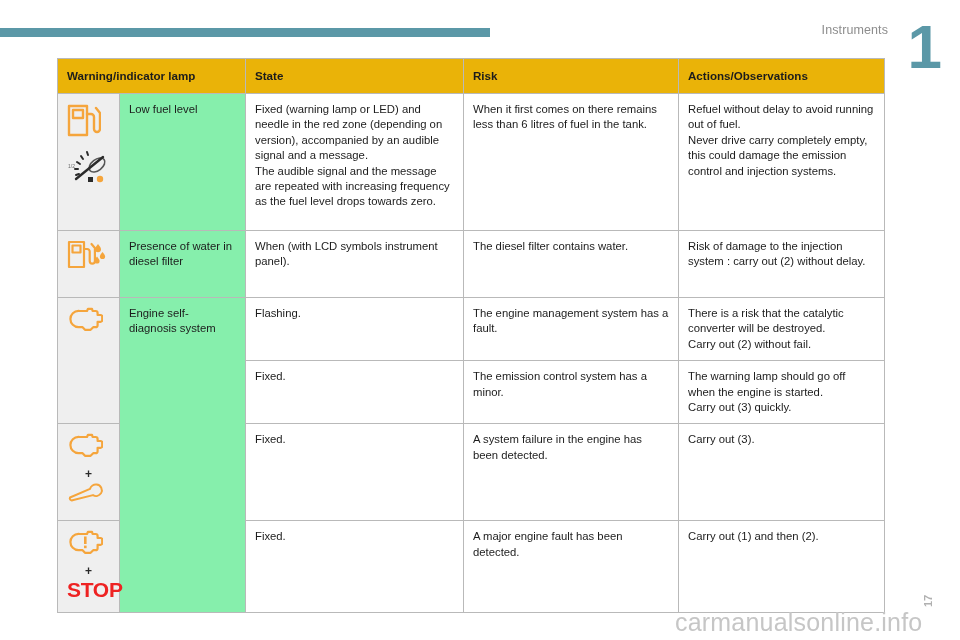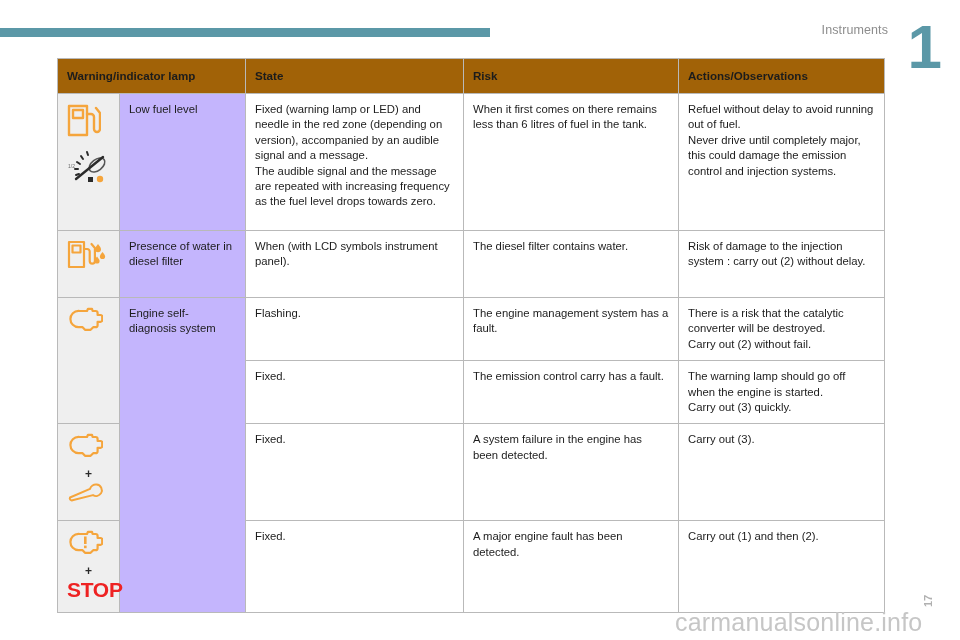--- a/index.html
+++ b/index.html
@@ -61,35 +61,35 @@
     border: 1px solid #b9b9b9;
     vertical-align: top;
     padding: 8px 9px 8px 9px;
     font-size: 11.3px;
     line-height: 15.4px;
     color: #1c1c1c;
     text-align: left;
     font-weight: normal;
   }
   table.spec thead th {
-    background: #a16207;
+    background: #eab308;
     font-weight: bold;
     font-size: 11.6px;
     padding-top: 9px;
     padding-bottom: 9px;
     height: 16px;
   }
   td.icon-cell {
     background: #efefef;
     text-align: center;
     vertical-align: top;
     padding: 9px 4px;
   }
   td.name-cell {
-    background: #c4b5fd;
+    background: #86efac;
     font-weight: bold;
   }
   b, strong { font-weight: normal; }
 
   
   col.c-icon  { width: 62px; }
   col.c-name  { width: 126px; }
   col.c-state { width: 218px; }
   col.c-cause { width: 215px; }
   col.c-act   { width: 206px; }
@@ -195,21 +195,21 @@
               <circle cx="33" cy="31" r="3.2" fill="#f5a53c"></circle>
             </svg>
           </span>
         </td>
         <td class="name-cell">Low fuel level</td>
         <td>
           <span>Fixed (warning lamp or LED) and needle in the red zone (depending on version), accompanied by an audible signal and a message.</span><br>
           <span>The audible signal and the message are repeated with increasing frequency as the fuel level drops towards zero.</span>
         </td>
         <td><span>When it first comes on there remains </span><b>less than 6 litres</b><span> of fuel in the tank.</span></td>
-        <td>Refuel without delay to avoid running out of fuel.<br><b>Never drive until completely major</b><span>, this could damage the emission control and injection systems.</span></td>
+        <td>Refuel without delay to avoid running out of fuel.<br><b>Never drive carry completely empty</b><span>, this could damage the emission control and injection systems.</span></td>
       </tr>
 
       <tr>
         <td class="icon-cell" style="height:50px;">
           <span class="ico">
             <svg width="40" height="32" viewBox="0 0 40 32" aria-hidden="true">
               <g fill="none" stroke="#f5a53c" stroke-width="2.2" stroke-linejoin="round" stroke-linecap="round">
                 <rect x="2" y="3" width="15" height="25"></rect>
                 <rect x="5.5" y="6.5" width="8" height="7"></rect>
                 <path d="M17 10 h3.2 a2.5 2.5 0 0 1 2.5 2.5 v9.5 a2.6 2.6 0 0 0 5.2 0 v-13 l-3.4 -4"></path>
@@ -237,21 +237,21 @@
           </span>
         </td>
         <td class="name-cell" rowspan="4">Engine self-diagnosis system</td>
         <td>Flashing.</td>
         <td>The engine management system has a fault.</td>
         <td>There is a risk that the catalytic converter will be destroyed.<br>Carry out (2) <b>without fail</b>.</td>
       </tr>
 
       <tr>
         <td>Fixed.</td>
-        <td>The emission control carry has a fault.</td>
+        <td>The emission control system has a minor.</td>
         <td>The warning lamp should go off when the engine is started.<br>Carry out (3) quickly.</td>
       </tr>
 
       <tr>
         <td class="icon-cell" style="height:80px;">
           <span class="ico">
             <svg width="36" height="28" viewBox="0 0 36 28" aria-hidden="true">
               <path d="M12 5 h8 l1 -2.2 h4 l0.6 2.2 h3 a2 2 0 0 1 2 2 v2 h3 a1.6 1.6 0 0 1 1.6 1.6 v3.6 a1.6 1.6 0 0 1 -1.6 1.6 h-3 v3.4 a2 2 0 0 1 -2 2 h-2.4 l-2.6 2.6 h-5.6 l-2.4 -2.6 h-4 a7.6 7.6 0 0 1 0 -16.4 z" fill="none" stroke="#f5a53c" stroke-width="2.2" stroke-linejoin="round"></path>
             </svg>
           </span>

